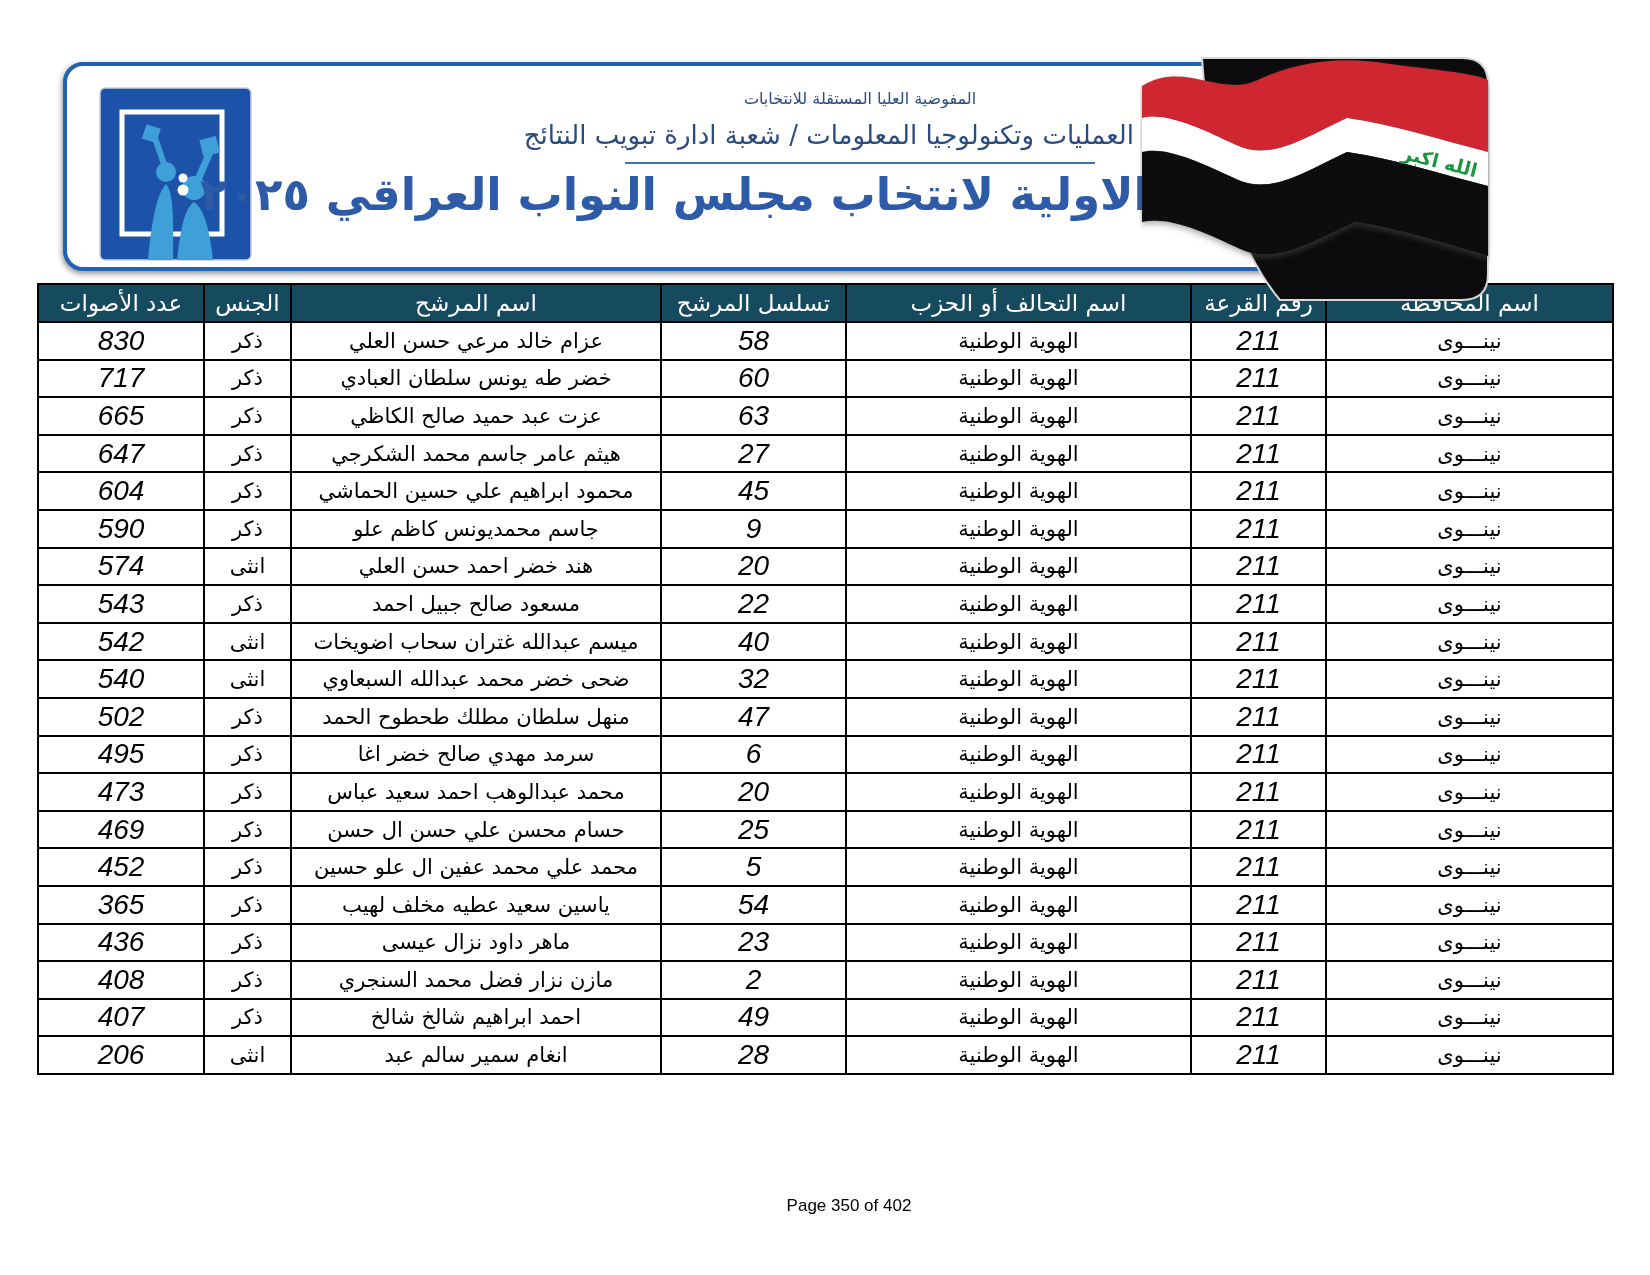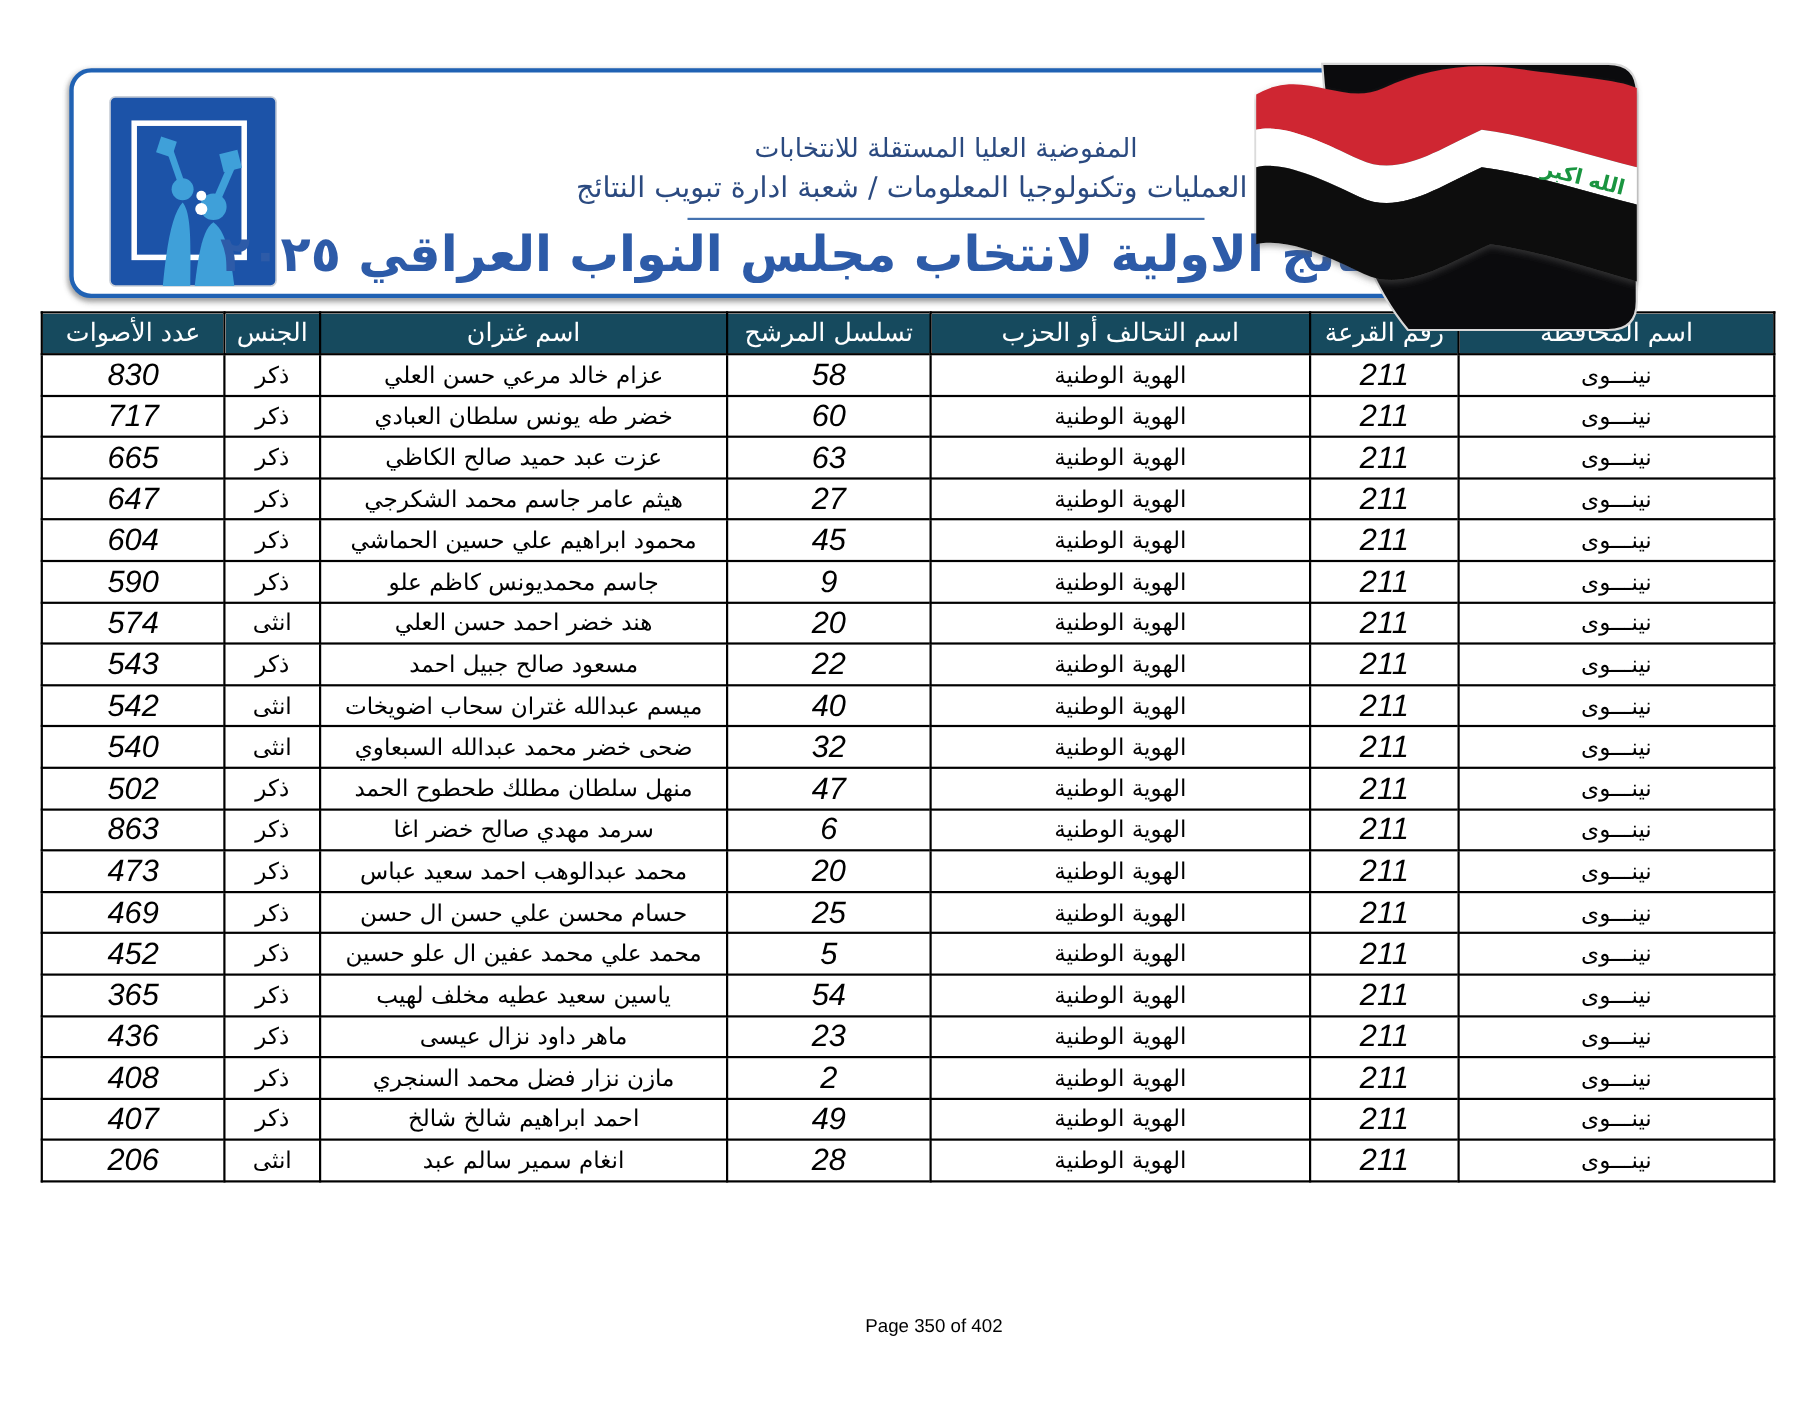--- a/index.html
+++ b/index.html
@@ -12,21 +12,21 @@
     position:absolute;left:63px;top:62px;width:1416px;height:201px;
     background:#ffffff;border:4px solid #2062b4;border-radius:20px;
     box-shadow:0 3px 6px rgba(90,90,90,.45), -2px 2px 4px rgba(120,120,120,.35);
     z-index:1;
   }
   .logo-box{position:absolute;left:98px;top:86px;width:155px;height:176px;z-index:2;}
   .banner-text{
     position:absolute;left:420px;top:82px;width:880px;text-align:center;
     direction:rtl;color:#2b4a80;z-index:2;
   }
-  .org1{font-size:24px;line-height:34px;margin-top:36px;}
+  .org1{font-size:16px;line-height:34px;}
   .org2{font-size:26px;line-height:34px;margin-top:2px;}
   .rule{width:470px;height:2px;background:#4472b0;margin:10px auto 2px auto;}
   .title{font-size:45px;line-height:58px;font-weight:bold;color:#2d5ba8;margin-top:2px;white-space:nowrap;}
   .flag-box{position:absolute;left:1140px;top:56px;width:350px;height:246px;z-index:4;}
   
   table.results{
     position:absolute;left:37px;top:283px;width:1575px;z-index:3;
     border-collapse:collapse;direction:rtl;table-layout:fixed;
     font-family:"DejaVu Sans",sans-serif;
   }
@@ -103,21 +103,21 @@
       <col style="width:370px">
       <col style="width:87px">
       <col style="width:166px">
   </colgroup>
   <thead>
     <tr>
       <th>اسم المحافظة</th>
       <th>رقم القرعة</th>
       <th>اسم التحالف أو الحزب</th>
       <th>تسلسل المرشح</th>
-      <th>اسم غتران</th>
+      <th>اسم المرشح</th>
       <th>الجنس</th>
       <th>عدد الأصوات</th>
     </tr>
   </thead>
   <tbody>
     <tr>
       <td>نينـــوى</td>
       <td class="num">211</td>
       <td>الهوية الوطنية</td>
       <td class="num">58</td>
@@ -215,21 +215,21 @@
       <td>ذكر</td>
       <td class="num">502</td>
     </tr>
     <tr>
       <td>نينـــوى</td>
       <td class="num">211</td>
       <td>الهوية الوطنية</td>
       <td class="num">6</td>
       <td>سرمد مهدي صالح خضر اغا</td>
       <td>ذكر</td>
-      <td class="num">863</td>
+      <td class="num">495</td>
     </tr>
     <tr>
       <td>نينـــوى</td>
       <td class="num">211</td>
       <td>الهوية الوطنية</td>
       <td class="num">20</td>
       <td>محمد عبدالوهب احمد سعيد عباس</td>
       <td>ذكر</td>
       <td class="num">473</td>
     </tr>

